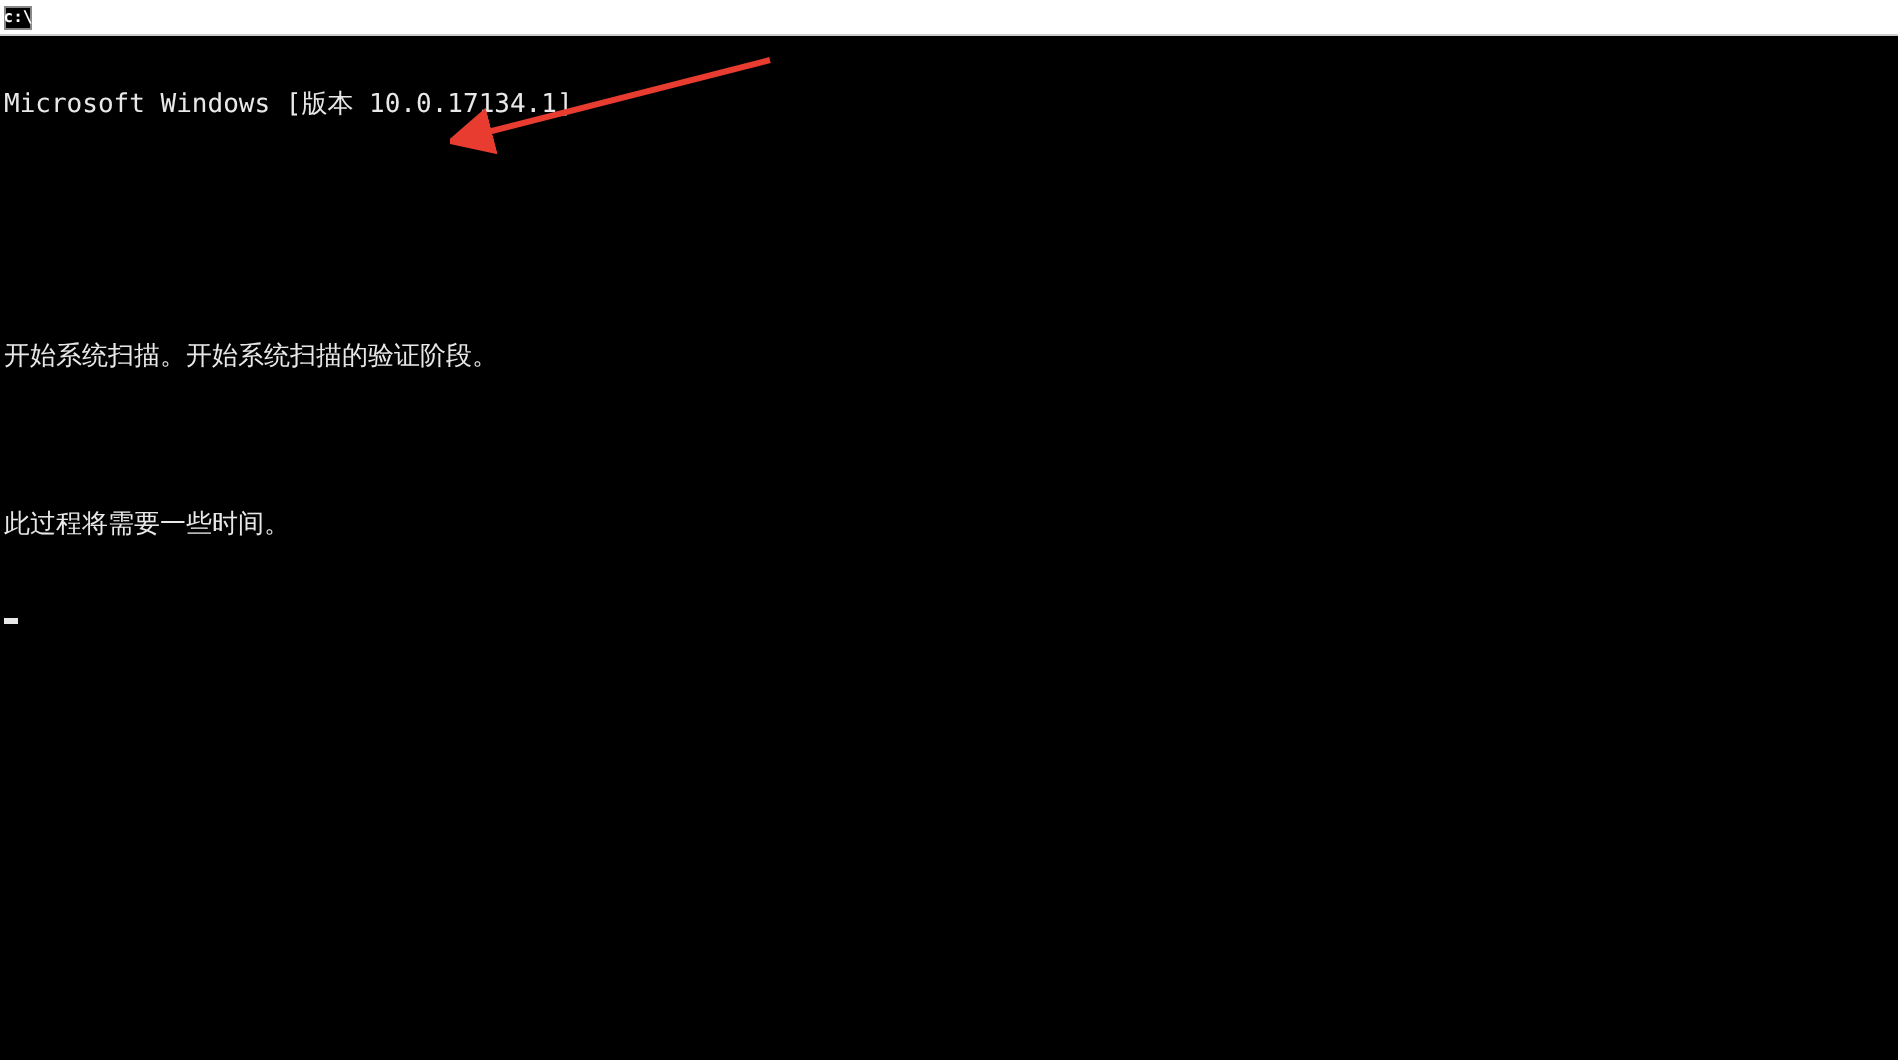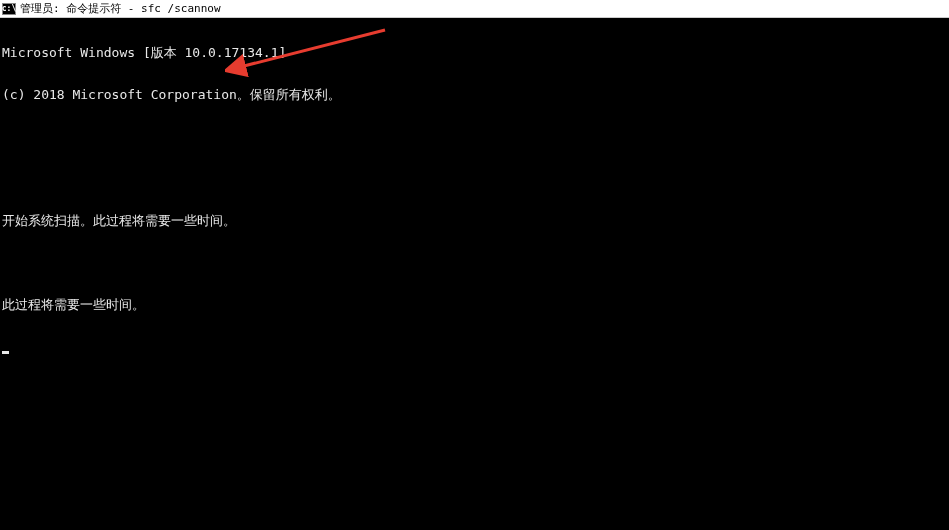--- a/index.html
+++ b/index.html
@@ -67,29 +67,27 @@
       top: 22px;
       left: 225px;
       pointer-events: none;
     }
   </style>
 </head>
 <body>
 
 <div class="titlebar">
   <span class="titlebar-icon">c:\</span>
-  <span>管理员: 命令提示符 - sfc  /scannow</span>
 </div>
 
 <div class="terminal">
   <div class="line">Microsoft Windows [版本 10.0.17134.1]</div>
-  <div class="line">(c) 2018 Microsoft Corporation。保留所有权利。</div>
   <div class="line"></div>
   <div class="line"></div>
-  <div class="line">开始系统扫描。此过程将需要一些时间。</div>
+  <div class="line">开始系统扫描。开始系统扫描的验证阶段。</div>
   <div class="line"></div>
   <div class="line">此过程将需要一些时间。</div>
   <div class="line"><span class="cursor"></span></div>
 </div>
 
 <svg class="arrow-annotation" width="170" height="55">
   <defs>
     <marker id="arrowhead" markerWidth="8" markerHeight="8" refX="2" refY="4" orient="auto">
       <polygon points="0 0, 8 4, 0 8" fill="#e73c2f"></polygon>
     </marker>

